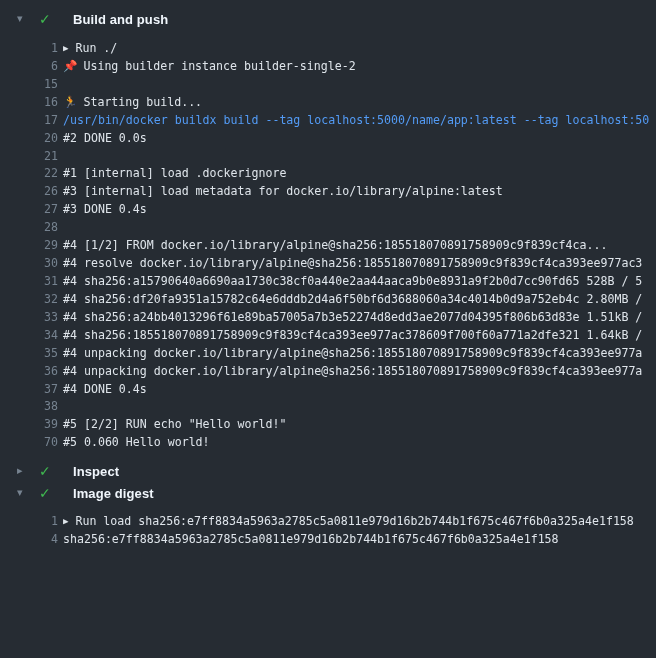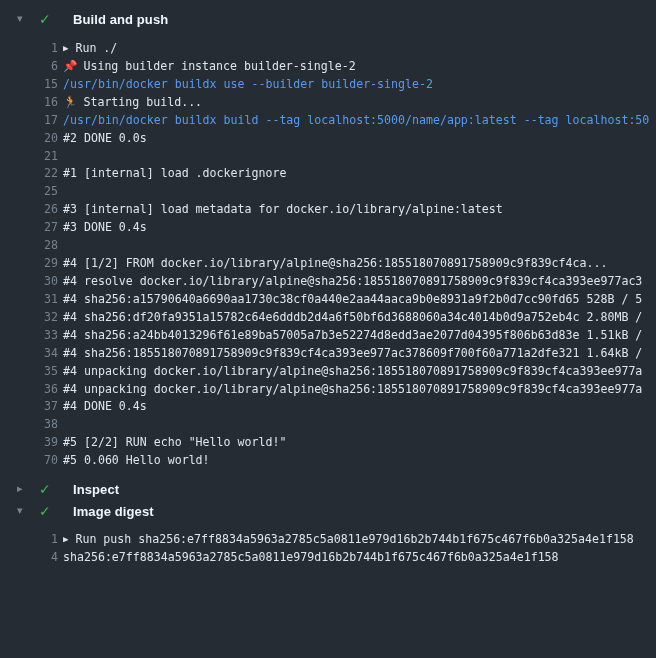--- a/index.html
+++ b/index.html
@@ -89,27 +89,26 @@
 <div class="log-viewer" id="viewer">
     <div class="section sec-build-and-push">
       <div class="section-header">
         <span class="chevron">▾</span>
         <span class="check">✓</span>
         <span class="section-label">Build and push</span>
       </div>
       <div class="section-lines">
         <div class="log-line"><span class="line-num">1</span><span class="line-content"><span class="group-arrow">▶</span><span class="line-text">Run ./</span></span></div>
         <div class="log-line"><span class="line-num">6</span><span class="line-content"><span class="emoji">📌</span><span class="line-text">Using builder instance builder-single-2</span></span></div>
-        <div class="log-line"><span class="line-num">15</span><span class="line-content command"><span class="line-text">/usr/bin/docker buildx use --builder builder-single-2</span></span></div>
+        <div class="log-line"><span class="line-num">15</span></div>
         <div class="log-line"><span class="line-num">16</span><span class="line-content"><span class="emoji">🏃</span><span class="line-text">Starting build...</span></span></div>
         <div class="log-line"><span class="line-num">17</span><span class="line-content command"><span class="line-text">/usr/bin/docker buildx build --tag localhost:5000/name/app:latest --tag localhost:50</span></span></div>
         <div class="log-line"><span class="line-num">20</span><span class="line-content"><span class="line-text">#2 DONE 0.0s</span></span></div>
         <div class="log-line"><span class="line-num">21</span><span class="line-content"><span class="line-text"></span></span></div>
         <div class="log-line"><span class="line-num">22</span><span class="line-content"><span class="line-text">#1 [internal] load .dockerignore</span></span></div>
-        <div class="log-line"><span class="line-num">25</span><span class="line-content"><span class="line-text"></span></span></div>
         <div class="log-line"><span class="line-num">26</span><span class="line-content"><span class="line-text">#3 [internal] load metadata for docker.io/library/alpine:latest</span></span></div>
         <div class="log-line"><span class="line-num">27</span><span class="line-content"><span class="line-text">#3 DONE 0.4s</span></span></div>
         <div class="log-line"><span class="line-num">28</span><span class="line-content"><span class="line-text"></span></span></div>
         <div class="log-line"><span class="line-num">29</span><span class="line-content"><span class="line-text">#4 [1/2] FROM docker.io/library/alpine@sha256:185518070891758909c9f839cf4ca...</span></span></div>
         <div class="log-line"><span class="line-num">30</span><span class="line-content"><span class="line-text">#4 resolve docker.io/library/alpine@sha256:185518070891758909c9f839cf4ca393ee977ac3</span></span></div>
         <div class="log-line"><span class="line-num">31</span><span class="line-content"><span class="line-text">#4 sha256:a15790640a6690aa1730c38cf0a440e2aa44aaca9b0e8931a9f2b0d7cc90fd65 528B / 5</span></span></div>
         <div class="log-line"><span class="line-num">32</span><span class="line-content"><span class="line-text">#4 sha256:df20fa9351a15782c64e6dddb2d4a6f50bf6d3688060a34c4014b0d9a752eb4c 2.80MB /</span></span></div>
         <div class="log-line"><span class="line-num">33</span><span class="line-content"><span class="line-text">#4 sha256:a24bb4013296f61e89ba57005a7b3e52274d8edd3ae2077d04395f806b63d83e 1.51kB /</span></span></div>
         <div class="log-line"><span class="line-num">34</span><span class="line-content"><span class="line-text">#4 sha256:185518070891758909c9f839cf4ca393ee977ac378609f700f60a771a2dfe321 1.64kB /</span></span></div>
         <div class="log-line"><span class="line-num">35</span><span class="line-content"><span class="line-text">#4 unpacking docker.io/library/alpine@sha256:185518070891758909c9f839cf4ca393ee977a</span></span></div>
@@ -127,17 +126,17 @@
         <span class="section-label">Inspect</span>
       </div>
     </div>
     <div class="section sec-image-digest">
       <div class="section-header">
         <span class="chevron">▾</span>
         <span class="check">✓</span>
         <span class="section-label">Image digest</span>
       </div>
       <div class="section-lines digest">
-        <div class="log-line"><span class="line-num">1</span><span class="line-content"><span class="group-arrow">▶</span><span class="line-text">Run push sha256:e7ff8834a5963a2785c5a0811e979d16b2b744b1f675c467f6b0a325a4e1f158</span></span></div>
+        <div class="log-line"><span class="line-num">1</span><span class="line-content"><span class="group-arrow">▶</span><span class="line-text">Run load sha256:e7ff8834a5963a2785c5a0811e979d16b2b744b1f675c467f6b0a325a4e1f158</span></span></div>
         <div class="log-line"><span class="line-num">4</span><span class="line-content"><span class="line-text">sha256:e7ff8834a5963a2785c5a0811e979d16b2b744b1f675c467f6b0a325a4e1f158</span></span></div>
       </div>
     </div>
   </div>
 
 </body></html>

